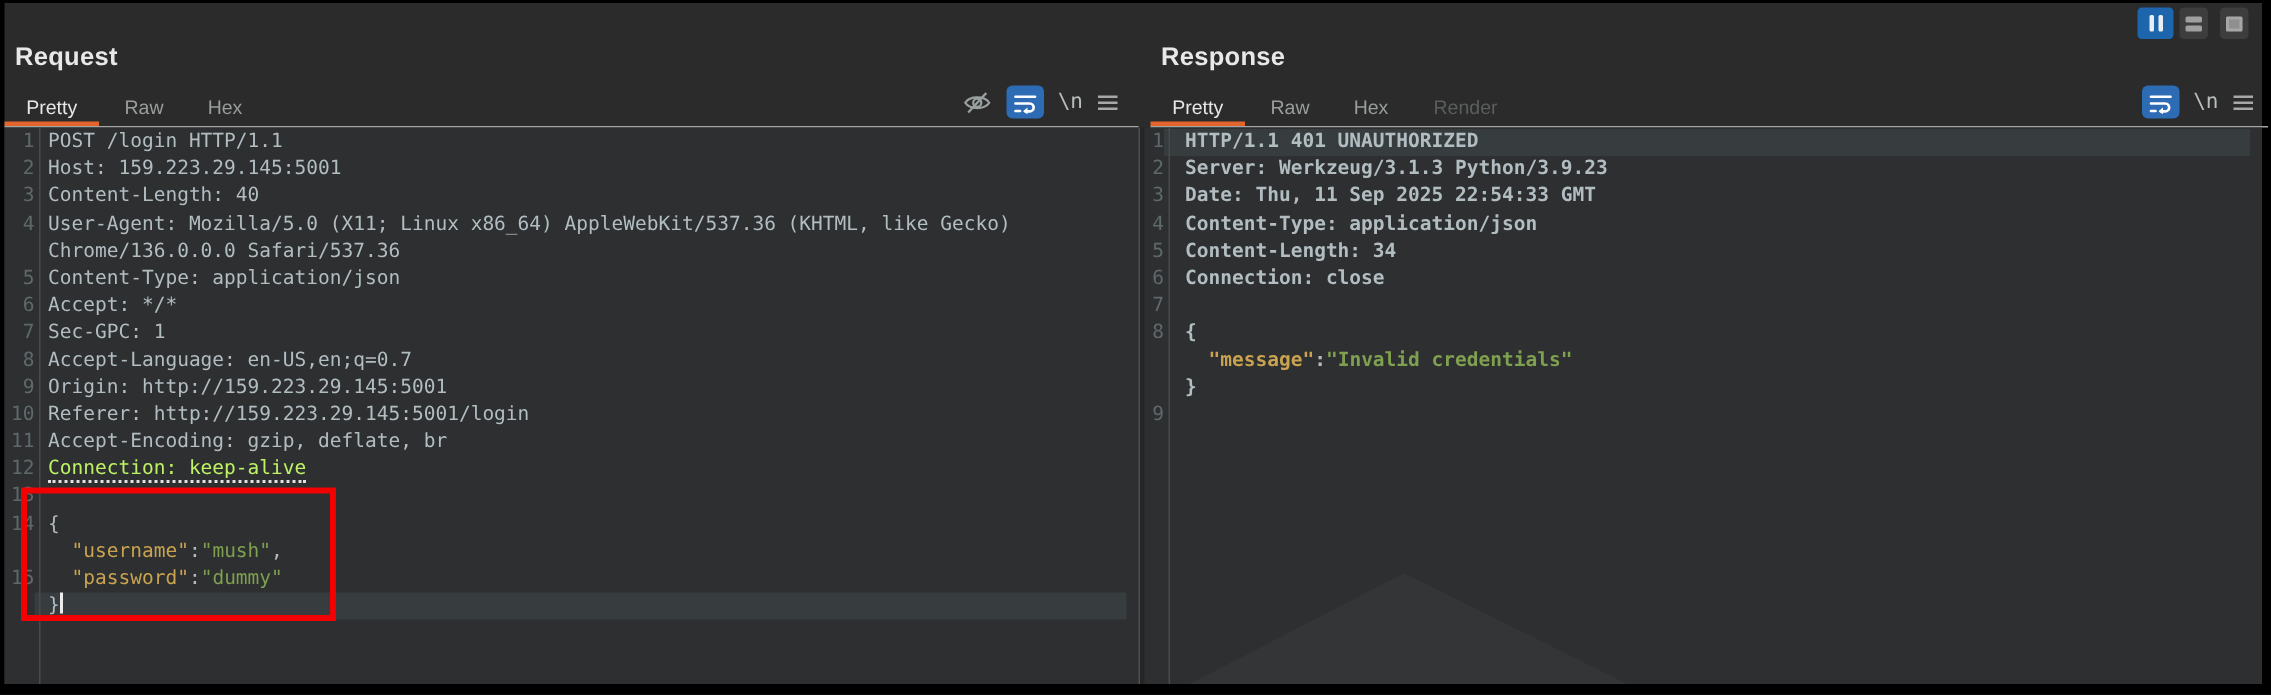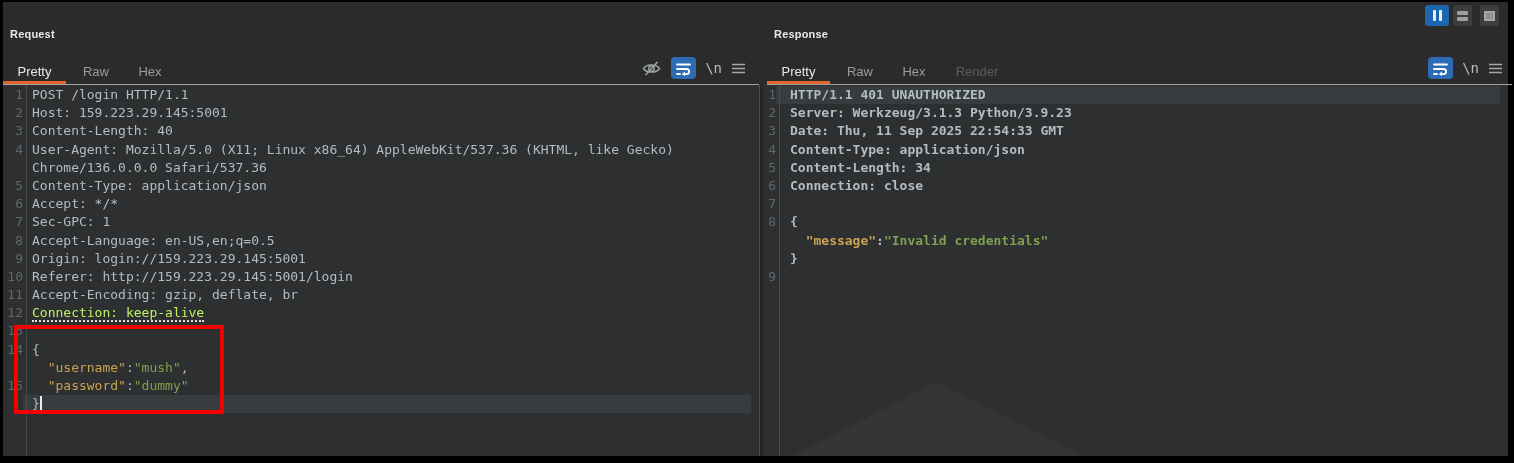--- a/index.html
+++ b/index.html
@@ -16,21 +16,21 @@
   .layout-btn.last { margin-left:4px; }
   .vbar { width:3px; height:11px; background:#e9eef2; border-radius:1px; }
   .hbars { display:flex; flex-direction:column; gap:2px; }
   .hbar { width:11px; height:4px; background:#9f9f9f; border-radius:1px; }
   .sq { width:11px; height:10px; background:#8f8f8f; border-radius:1px; box-shadow: inset 0 0 0 2px #a6a6a6; }
 
   
   .panel { position:absolute; top:0; height:83px; }
   .panel.req { left:0; width:756px; }
   .panel.resp { left:764px; width:745px; }
-  .panel-title { position:absolute; left:7px; top:26px; font-size:11px; font-weight:bold; color:#e8e8e8; letter-spacing:0.2px; }
+  .panel-title { position:absolute; left:7px; top:26px; font-size:17px; font-weight:bold; color:#e8e8e8; letter-spacing:0.2px; }
   .tabbar { position:absolute; left:0; right:0; bottom:0; height:27px; border-bottom:1px solid #a3a3a3; display:flex; align-items:center; }
   .tab { height:100%; display:flex; align-items:center; justify-content:center; font-size:13px; color:#9a9d9d; cursor:pointer; }
   .tab.active { color:#e6e7e7; }
   .tab.disabled { color:#5b5e5e; cursor:default; }
   .tab-underline { position:absolute; left:0; bottom:0; width:63px; height:3px; background:#e3652b; }
   .t-pretty { width:63px; } .t-raw { width:60px; } .t-hex { width:48px; } .t-render { width:78px; }
 
   .toolbar-icons { position:absolute; right:13px; bottom:5px; display:flex; align-items:center; gap:9px; }
   .resp .toolbar-icons { right:9px; }
   .icon-btn { display:flex; align-items:center; justify-content:center; cursor:pointer; }
@@ -148,22 +148,22 @@
   <div class="editor req-ed">
     <div class="gline"></div>
   <div class="crow"><span class="lnum">1</span><span class="ccontent"><span class="tk-plain">POST /login HTTP/1.1</span></span></div>
       <div class="crow"><span class="lnum">2</span><span class="ccontent"><span class="tk-plain">Host: 159.223.29.145:5001</span></span></div>
       <div class="crow"><span class="lnum">3</span><span class="ccontent"><span class="tk-plain">Content-Length: 40</span></span></div>
       <div class="crow"><span class="lnum">4</span><span class="ccontent"><span class="tk-plain">User-Agent: Mozilla/5.0 (X11; Linux x86_64) AppleWebKit/537.36 (KHTML, like Gecko)</span></span></div>
       <div class="crow"><span class="lnum"></span><span class="ccontent"><span class="tk-plain">Chrome/136.0.0.0 Safari/537.36</span></span></div>
       <div class="crow"><span class="lnum">5</span><span class="ccontent"><span class="tk-plain">Content-Type: application/json</span></span></div>
       <div class="crow"><span class="lnum">6</span><span class="ccontent"><span class="tk-plain">Accept: */*</span></span></div>
       <div class="crow"><span class="lnum">7</span><span class="ccontent"><span class="tk-plain">Sec-GPC: 1</span></span></div>
-      <div class="crow"><span class="lnum">8</span><span class="ccontent"><span class="tk-plain">Accept-Language: en-US,en;q=0.5</span></span></div>
-      <div class="crow"><span class="lnum">9</span><span class="ccontent"><span class="tk-plain">Origin: login://159.223.29.145:5001</span></span></div>
+      <div class="crow"><span class="lnum">8</span><span class="ccontent"><span class="tk-plain">Accept-Language: en-US,en;q=0.7</span></span></div>
+      <div class="crow"><span class="lnum">9</span><span class="ccontent"><span class="tk-plain">Origin: http://159.223.29.145:5001</span></span></div>
       <div class="crow"><span class="lnum">10</span><span class="ccontent"><span class="tk-plain">Referer: http://159.223.29.145:5001/login</span></span></div>
       <div class="crow"><span class="lnum">11</span><span class="ccontent"><span class="tk-plain">Accept-Encoding: gzip, deflate, br</span></span></div>
       <div class="crow"><span class="lnum">12</span><span class="ccontent"><span class="tk-plain-u">Connection: keep-alive</span></span></div>
       <div class="crow"><span class="lnum">13</span><span class="ccontent"></span></div>
       <div class="crow"><span class="lnum">14</span><span class="ccontent"><span class="tk-plain">{</span></span></div>
       <div class="crow"><span class="lnum"></span><span class="ccontent"><span class="tk-plain">  </span><span class="tk-key">"username"</span><span class="tk-plain">:</span><span class="tk-str">"mush"</span><span class="tk-plain">,</span></span></div>
       <div class="crow"><span class="lnum">15</span><span class="ccontent"><span class="tk-plain">  </span><span class="tk-key">"password"</span><span class="tk-plain">:</span><span class="tk-str">"dummy"</span></span></div>
       <div class="crow hl"><span class="lnum"></span><span class="ccontent"><span class="tk-plain">}</span><span class="cursor"></span></span></div>
     </div>
   <div class="panel-gap"></div>

